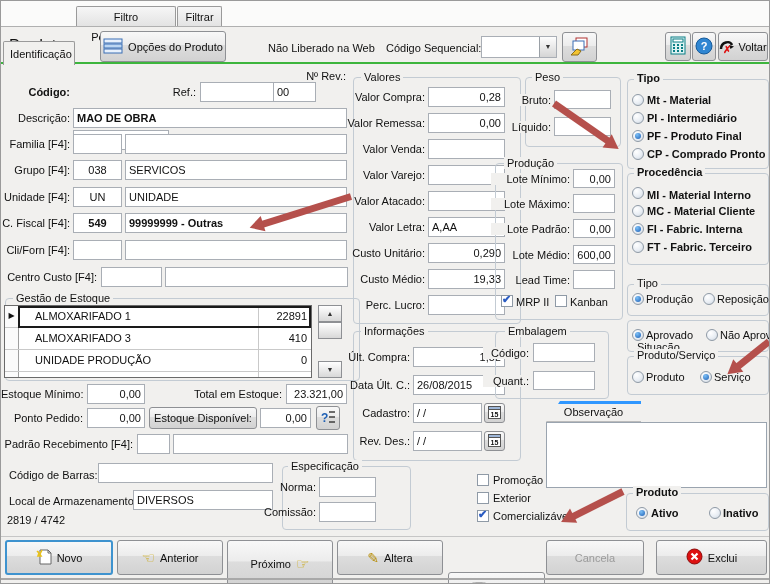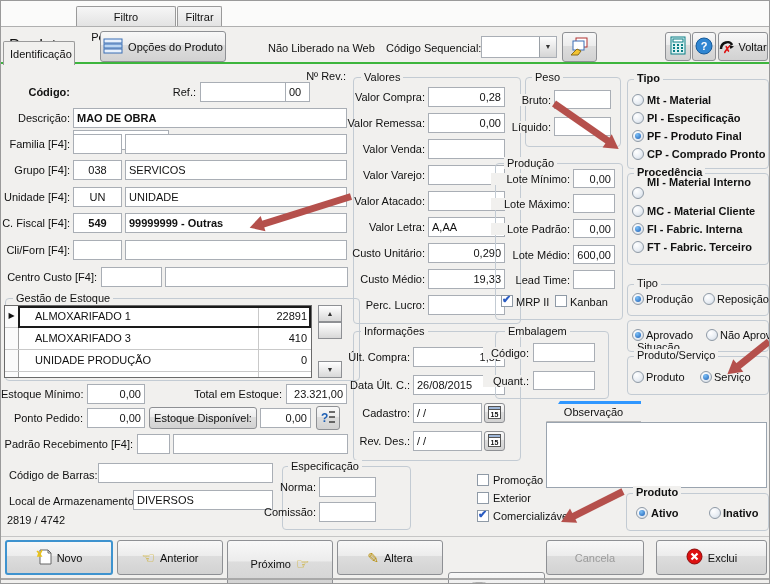--- a/index.html
+++ b/index.html
@@ -140,21 +140,21 @@
     <span>Voltar</span>
   </div>
 
   <div class="abs" style="left:0;top:61px;width:770px;height:2px;background:#3db53d;"></div>
 
   <div class="lblr b" style="left:0;top:85px;width:69px;">Código:</div>
   <div class="fld b" style="left:72px;top:81px;width:96px;margin-top:48px;">001974</div>
   <div class="lblr" style="left:150px;top:85px;width:45px;">Ref.:</div>
   <div class="fld" style="left:199px;top:81px;width:86px;"></div>
   <div class="lblr" style="left:283px;top:69px;width:62px;">Nº Rev.:</div>
-  <div class="fld" style="left:284px;top:81px;width:25px;">00</div>
+  <div class="fld" style="left:272px;top:81px;width:43px;">00</div>
 
   <div class="lblr" style="left:0;top:111px;width:69px;">Descrição:</div>
   <div class="fld b" style="left:72px;top:107px;width:274px;">MAO DE OBRA</div>
 
   <div class="lblr" style="left:0;top:137px;width:69px;">Familia [F4]:</div>
   <div class="fld ctr" style="left:72px;top:133px;width:49px;"></div>
   <div class="fld" style="left:124px;top:133px;width:222px;"></div>
 
   <div class="lblr" style="left:0;top:163px;width:69px;">Grupo [F4]:</div>
   <div class="fld ctr" style="left:72px;top:159px;width:49px;">038</div>
@@ -334,30 +334,30 @@
   <div class="lblr" style="left:482px;top:346px;width:46px;background:#f1f0ee;">Código:</div>
   <div class="fld" style="left:532px;top:342px;width:62px;height:19px;"></div>
   <div class="lblr" style="left:482px;top:374px;width:46px;background:#f1f0ee;">Quant.:</div>
   <div class="fld" style="left:532px;top:370px;width:62px;height:19px;"></div>
 
   <div class="grp" style="left:626px;top:78px;width:140px;height:88px;"></div>
   <div class="grp-cap b" style="left:633px;top:71px;">Tipo</div>
   <span class="radio" style="left:631px;top:93px;"></span>
   <div class="lbl b" style="left:646px;top:93px;">Mt - Material</div>
   <span class="radio" style="left:631px;top:111px;"></span>
-  <div class="lbl b" style="left:646px;top:111px;">PI - Especificação</div>
+  <div class="lbl b" style="left:646px;top:111px;">PI - Intermediário</div>
   <span class="radio sel" style="left:631px;top:129px;"></span>
   <div class="lbl b" style="left:646px;top:129px;">PF - Produto Final</div>
   <span class="radio" style="left:631px;top:147px;"></span>
   <div class="lbl b" style="left:646px;top:147px;">CP - Comprado Pronto</div>
 
   <div class="grp" style="left:626px;top:172px;width:140px;height:90px;"></div>
   <div class="grp-cap b" style="left:633px;top:165px;">Procedência</div>
   <span class="radio" style="left:631px;top:186px;"></span>
-  <div class="lbl b" style="left:646px;top:175px;text-align:center;">MI - Material Interno</div>
+  <div class="lbl b" style="left:646px;top:188px;text-align:center;">MI - Material Interno</div>
   <span class="radio" style="left:631px;top:204px;"></span>
   <div class="lbl b" style="left:646px;top:204px;">MC - Material Cliente</div>
   <span class="radio sel" style="left:631px;top:222px;"></span>
   <div class="lbl b" style="left:646px;top:222px;">FI - Fabric. Interna</div>
   <span class="radio" style="left:631px;top:240px;"></span>
   <div class="lbl b" style="left:646px;top:240px;">FT - Fabric. Terceiro</div>
 
   <div class="grp" style="left:626px;top:283px;width:140px;height:30px;"></div>
   <div class="grp-cap" style="left:633px;top:276px;">Tipo</div>
   <span class="radio sel" style="left:631px;top:292px;"></span>

